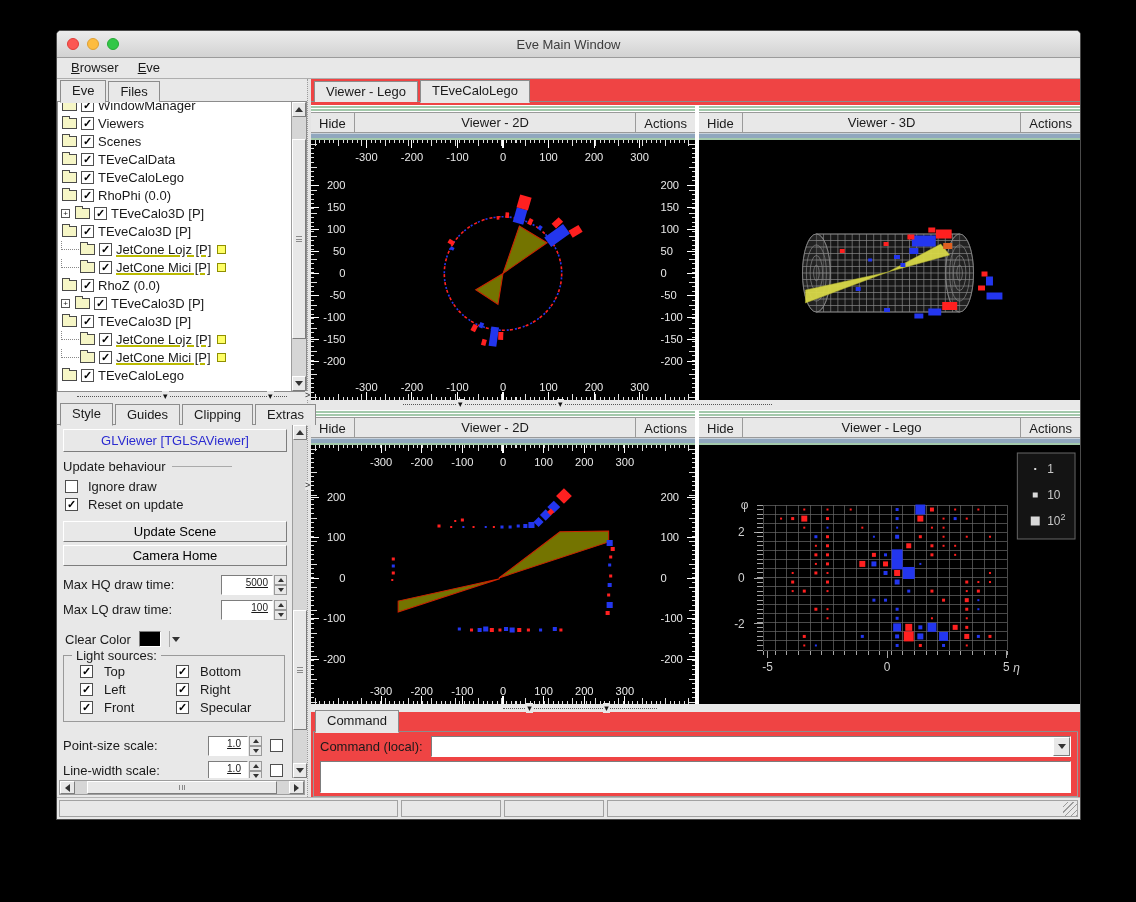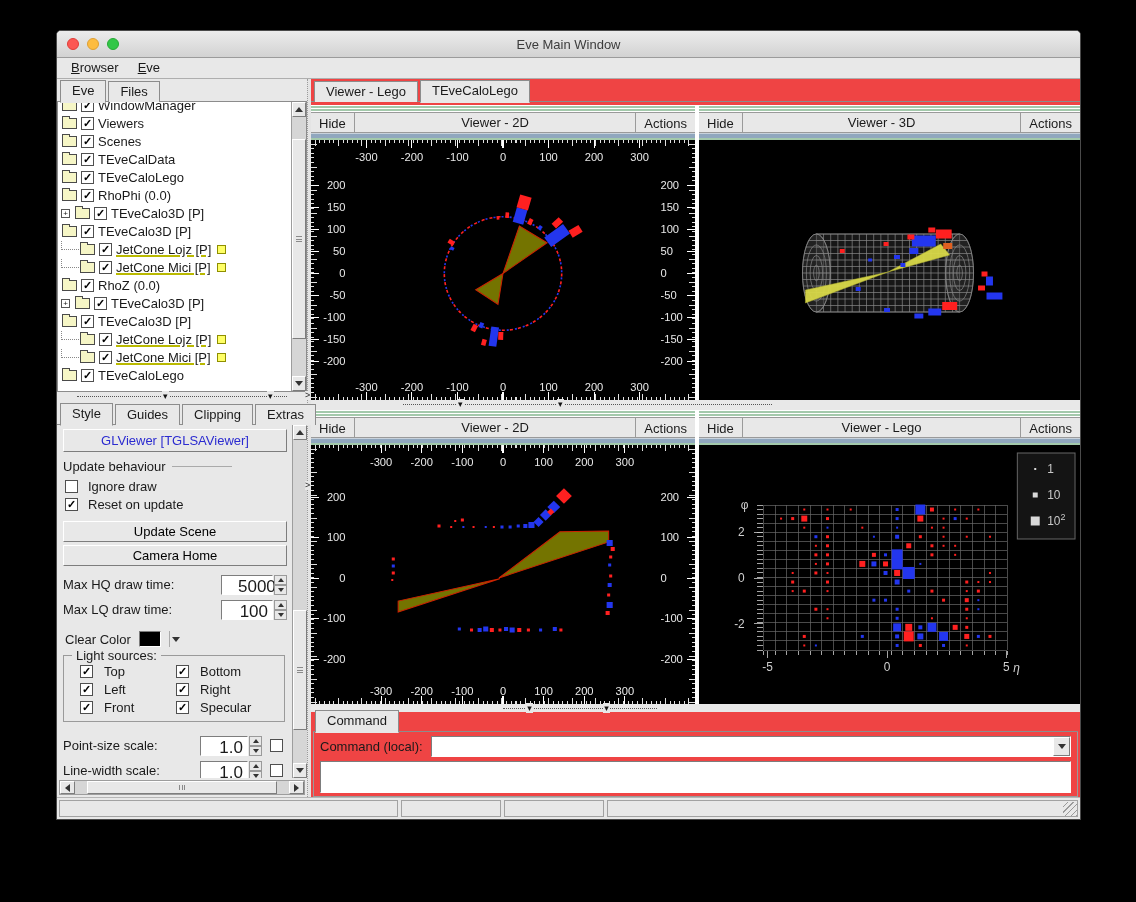--- a/index.html
+++ b/index.html
@@ -74,22 +74,22 @@
   .linkbtn{display:block;width:100%;border:1px solid;border-color:#fff #7d7d7d #7d7d7d #fff;background:#e8e8e8;
     color:#2b2bd0;text-align:center;padding:3px 0;font-size:13px;margin-bottom:7px;}
   .grouplabel{display:flex;align-items:center;gap:6px;margin:2px 0 4px;}
   .grouplabel .gline{flex:0 0 60px;height:1px;background:#aaa;}
   .checkrow{display:flex;align-items:center;gap:6px;height:17px;margin:1px 0 1px 2px;}
   .pushbtn{display:block;width:100%;border:1px solid;border-color:#fff #7d7d7d #7d7d7d #fff;background:#e8e8e8;
     text-align:center;padding:2px 0;font-size:13px;margin:3px 0;}
   .spinrow{display:flex;align-items:center;height:23px;margin:2px 0;}
   .spinrow .lbl{flex:1;}
   .numfield{width:52px;height:20px;background:#fff;border:1px solid;border-color:#7d7d7d #fff #fff #7d7d7d;
-    text-align:right;padding:1px 4px 0 16px;font-size:17px;}
-  .numfield.small{width:48px;}
+    text-align:right;padding:1px 4px 0 16px;font-size:10px;text-decoration:underline;}
+  .numfield.small{width:40px;text-align:center;}
   .spin{width:13px;height:20px;display:flex;flex-direction:column;margin-left:1px;}
   .spin>div{flex:1;background:#e8e8e8;border:1px solid #9a9a9a;display:flex;align-items:center;justify-content:center;}
   .spin .tri.up{border-left-width:3px;border-right-width:3px;border-bottom-width:4px;}
   .spin .tri.down{border-left-width:3px;border-right-width:3px;border-top-width:4px;}
   .clearrow{display:flex;align-items:center;gap:8px;height:24px;margin:6px 0 4px 2px;}
   .swatch{width:22px;height:16px;background:#000;border:1px solid;border-color:#7d7d7d #fff #fff #7d7d7d;}
   .swarrow{width:13px;height:16px;display:flex;align-items:center;justify-content:center;border-left:1px solid #aaa;}
   .lightsbox{border:1px solid #9a9a9a;margin:4px 2px 8px 0;padding:4px 16px 6px;position:relative;}
   .lightsbox .legendt{position:absolute;top:-8px;left:8px;background:#e8e8e8;padding:0 4px;font-size:13px;}
   .lightsgrid{display:grid;grid-template-columns:1fr 1fr;gap:3px 4px;margin-top:4px;}

